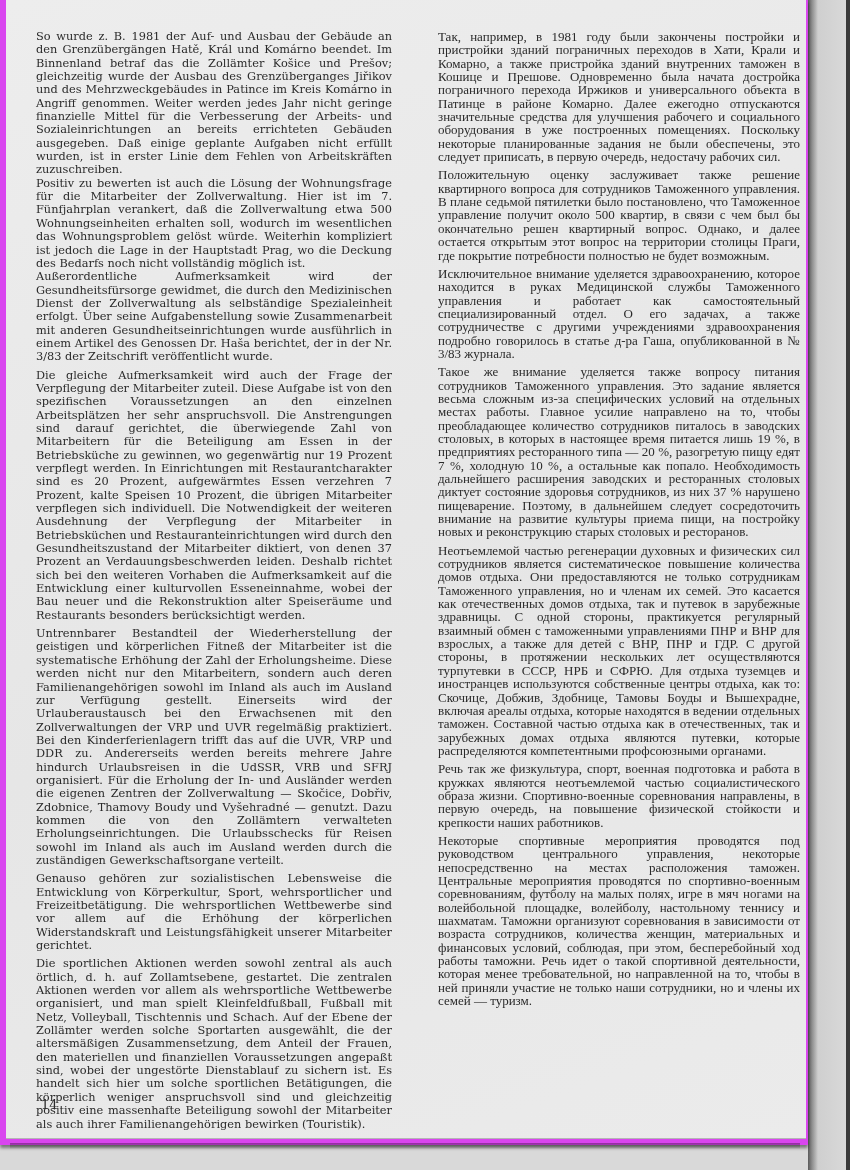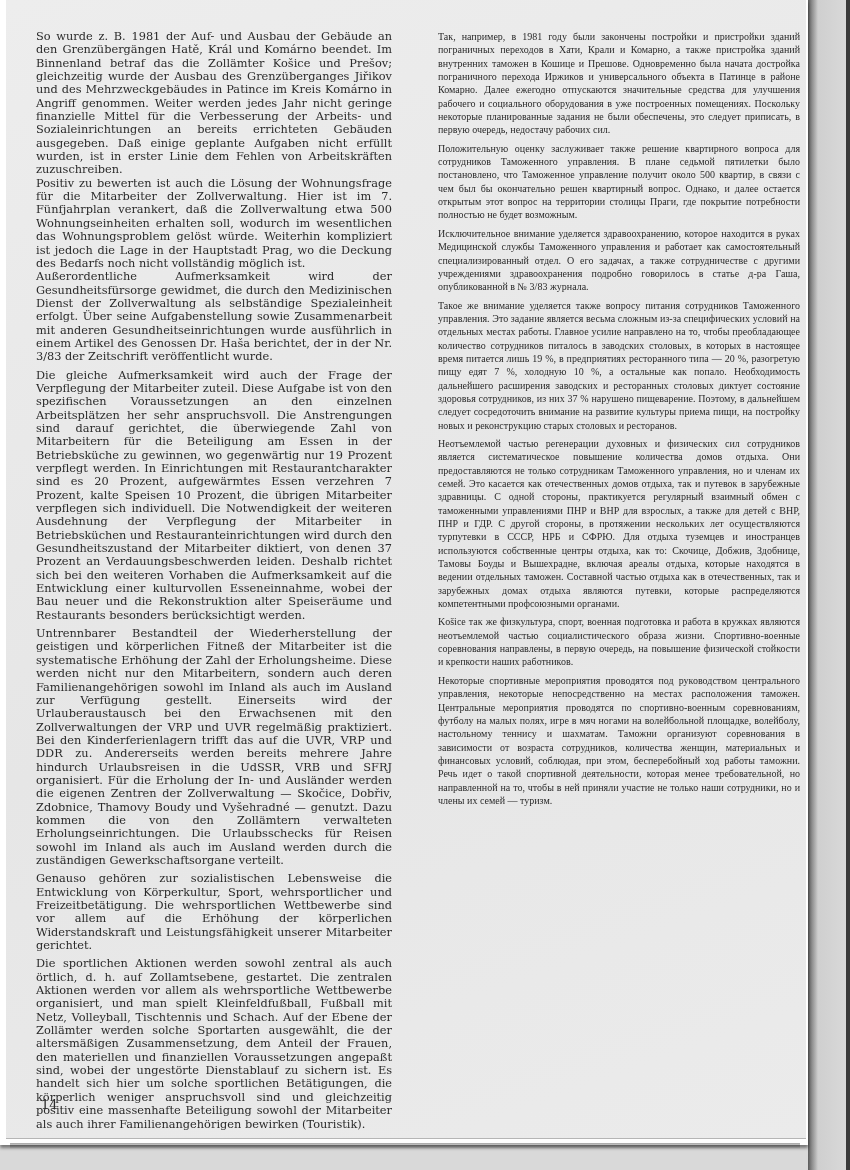--- a/index.html
+++ b/index.html
@@ -11,35 +11,35 @@
   }
   .backdrop-right {
     position: absolute; left: 808px; top: 0; width: 42px; height: 1170px;
     background: linear-gradient(to right, #5a5a5a 0px, #8d8d8d 4px, #cfcfcf 10px, #dadada 100%);
   }
   .backdrop-right .edge {
     position: absolute; right: 0; top: 0; width: 4px; height: 100%; background: #3a3a3a;
   }
   .page-stack {
     position: absolute; left: 0; top: 0; width: 808px; height: 1145px;
-    background: #ffffff;
+    background: #d946ef;
     box-shadow: 0 3px 3px rgba(0,0,0,0.45);
   }
   .page {
     position: absolute; left: 6px; top: 0; width: 800px; height: 1138px;
     background: linear-gradient(160deg, #ededed 0%, #e6e6e6 55%, #ebebeb 100%);
     border-bottom: 1px solid #b5b5b5;
   }
   .col {
     position: absolute; top: 30px;
     font-size: 11.35px; line-height: 13.35px; color: #2a2a2a;
     text-align: justify; hyphens: manual;
   }
   .col-left { left: 30px; width: 356px; }
-  .col-right { left: 432px; width: 362px; font-family: "Liberation Serif", "DejaVu Serif", serif; font-size: 10px; line-height: 13.35px; }
+  .col-right { left: 432px; width: 362px; font-family: "Liberation Serif", "DejaVu Serif", serif; font-size: 13px; line-height: 13.35px; }
   .col p { margin: 0 0 5px 0; }
   .col p.tight { margin-bottom: 0; }
   .page-number {
     position: absolute; left: 35px; top: 1097px;
     font-size: 13px; color: #2a2a2a;
   }
   .bottom-shadow {
     position: absolute; left: 10px; top: 1143px; width: 790px; height: 6px;
     background: linear-gradient(to bottom, rgba(0,0,0,0.35), rgba(0,0,0,0));
   }
@@ -63,20 +63,20 @@
       <p>Genauso gehören zur sozialistischen Lebensweise die Entwicklung von Körperkultur, Sport, wehrsportlicher und Freizeitbetätigung. Die wehrsportlichen Wettbewerbe sind vor allem auf die Erhöhung der körperlichen Widerstandskraft und Leistungsfähigkeit unserer Mitarbeiter gerichtet.</p>
       <p>Die sportlichen Aktionen werden sowohl zentral als auch örtlich, d. h. auf Zollamtsebene, gestartet. Die zentralen Aktionen werden vor allem als wehrsportliche Wettbewerbe organisiert, und man spielt Kleinfeldfußball, Fußball mit Netz, Volleyball, Tischtennis und Schach. Auf der Ebene der Zollämter werden solche Sportarten ausgewählt, die der altersmäßigen Zusammensetzung, dem Anteil der Frauen, den materiellen und finanziellen Voraussetzungen angepaßt sind, wobei der ungestörte Dienstablauf zu sichern ist. Es handelt sich hier um solche sportlichen Betätigungen, die körperlich weniger anspruchsvoll sind und gleichzeitig positiv eine massenhafte Beteiligung sowohl der Mitarbeiter als auch ihrer Familienangehörigen bewirken (Touristik).</p>
     </div>
 
     <div class="col col-right">
       <p>Так, например, в 1981 году были закончены постройки и пристройки зданий пограничных переходов в Хати, Крали и Комарно, а также пристройка зданий внутренних таможен в Кошице и Прешове. Одновременно была начата достройка пограничного перехода Иржиков и универсального объекта в Патинце в районе Комарно. Далее ежегодно отпускаются значительные средства для улучшения рабочего и социального оборудования в уже построенных помещениях. Поскольку некоторые планированные задания не были обеспечены, это следует приписать, в первую очередь, недостачу рабочих сил.</p>
       <p>Положительную оценку заслуживает также решение квартирного вопроса для сотрудников Таможенного управления. В плане седьмой пятилетки было постановлено, что Таможенное управление получит около 500 квартир, в связи с чем был бы окончательно решен квартирный вопрос. Однако, и далее остается открытым этот вопрос на территории столицы Праги, где покрытие потребности полностью не будет возможным.</p>
       <p>Исключительное внимание уделяется здравоохранению, которое находится в руках Медицинской службы Таможенного управления и работает как самостоятельный специализированный отдел. О его задачах, а также сотрудничестве с другими учреждениями здравоохранения подробно говорилось в статье д-ра Гаша, опубликованной в № 3/83 журнала.</p>
       <p>Такое же внимание уделяется также вопросу питания сотрудников Таможенного управления. Это задание является весьма сложным из-за специфических условий на отдельных местах работы. Главное усилие направлено на то, чтобы преобладающее количество сотрудников питалось в заводских столовых, в которых в настоящее время питается лишь 19 %, в предприятиях ресторанного типа — 20 %, разогретую пищу едят 7 %, холодную 10 %, а остальные как попало. Необходимость дальнейшего расширения заводских и ресторанных столовых диктует состояние здоровья сотрудников, из них 37 % нарушено пищеварение. Поэтому, в дальнейшем следует сосредоточить внимание на развитие культуры приема пищи, на постройку новых и реконструкцию старых столовых и ресторанов.</p>
       <p>Неотъемлемой частью регенерации духовных и физических сил сотрудников является систематическое повышение количества домов отдыха. Они предоставляются не только сотрудникам Таможенного управления, но и членам их семей. Это касается как отечественных домов отдыха, так и путевок в зарубежные здравницы. С одной стороны, практикуется регулярный взаимный обмен с таможенными управлениями ПНР и ВНР для взрослых, а также для детей с ВНР, ПНР и ГДР. С другой стороны, в протяжении нескольких лет осуществляются турпутевки в СССР, НРБ и СФРЮ. Для отдыха туземцев и иностранцев используются собственные центры отдыха, как то: Скочице, Добжив, Здобнице, Тамовы Боуды и Вышехрадне, включая ареалы отдыха, которые находятся в ведении отдельных таможен. Составной частью отдыха как в отечественных, так и зарубежных домах отдыха являются путевки, которые распределяются компетентными профсоюзными органами.</p>
-      <p>Košice так же физкультура, спорт, военная подготовка и работа в кружках являются неотъемлемой частью социалистического образа жизни. Спортивно-военные соревнования направлены, в первую очередь, на повышение физической стойкости и крепкости наших работников.</p>
+      <p>Речь так же физкультура, спорт, военная подготовка и работа в кружках являются неотъемлемой частью социалистического образа жизни. Спортивно-военные соревнования направлены, в первую очередь, на повышение физической стойкости и крепкости наших работников.</p>
       <p>Некоторые спортивные мероприятия проводятся под руководством центрального управления, некоторые непосредственно на местах расположения таможен. Центральные мероприятия проводятся по спортивно-военным соревнованиям, футболу на малых полях, игре в мяч ногами на волейбольной площадке, волейболу, настольному теннису и шахматам. Таможни организуют соревнования в зависимости от возраста сотрудников, количества женщин, материальных и финансовых условий, соблюдая, при этом, бесперебойный ход работы таможни. Речь идет о такой спортивной деятельности, которая менее требовательной, но направленной на то, чтобы в ней приняли участие не только наши сотрудники, но и члены их семей — туризм.</p>
     </div>
 
     <div class="page-number">14</div>
   </div>
 </div>
 <div class="bottom-shadow"></div>
 
 </body></html>

